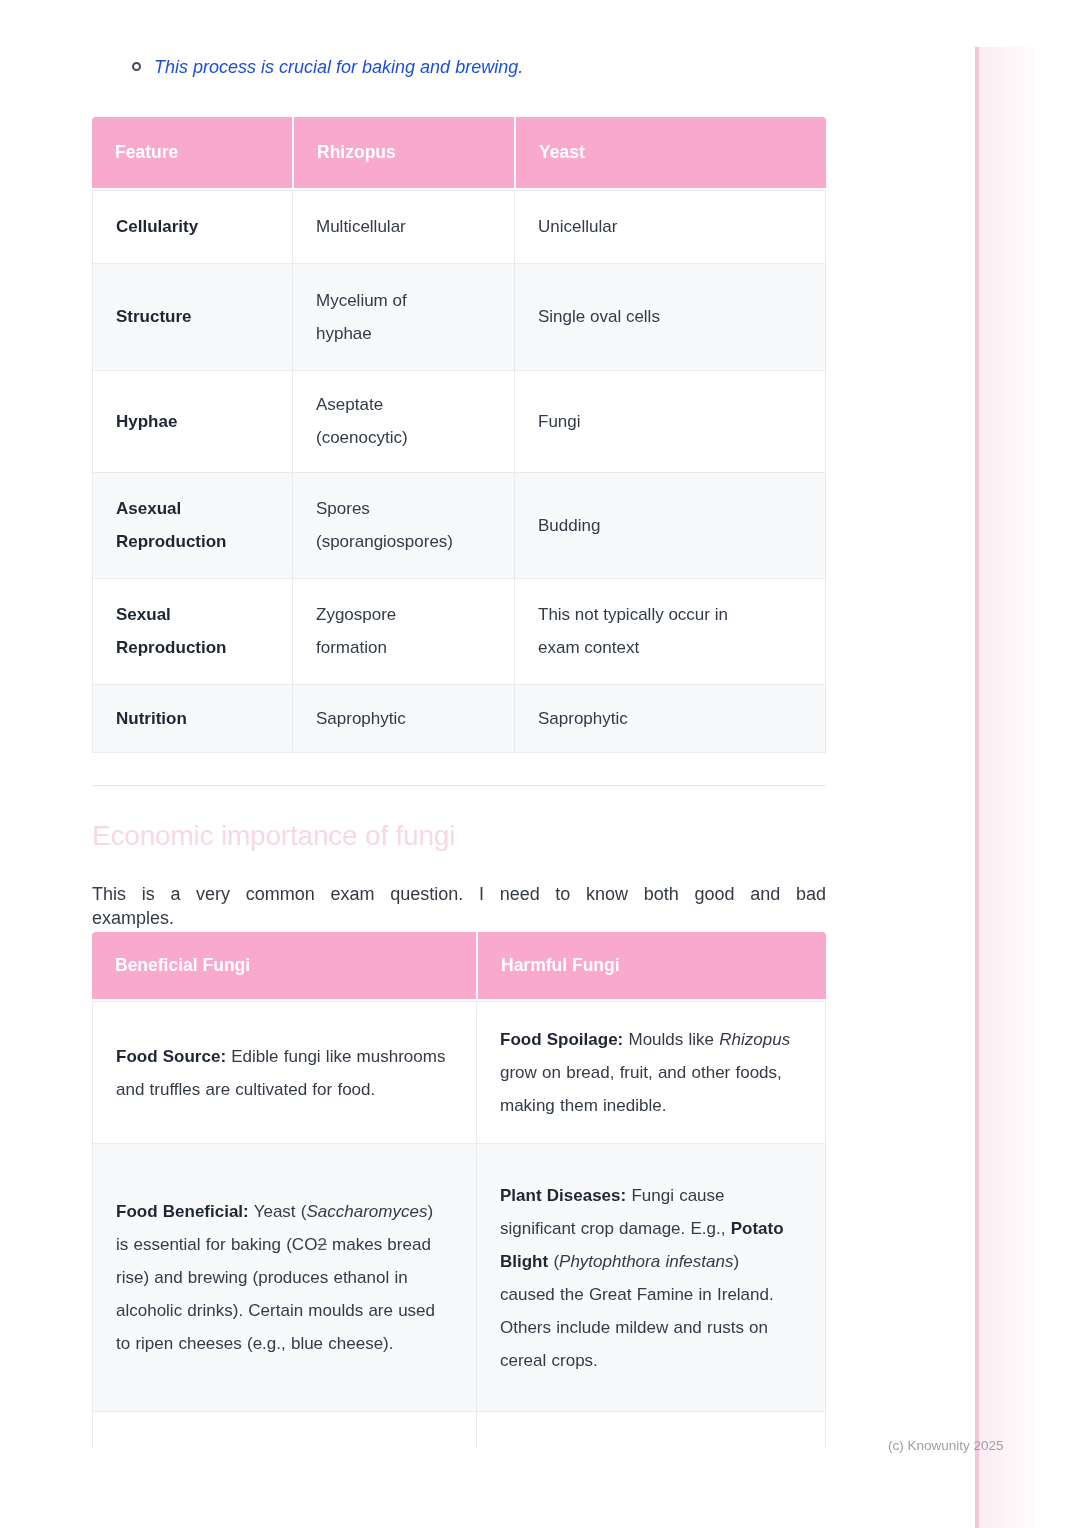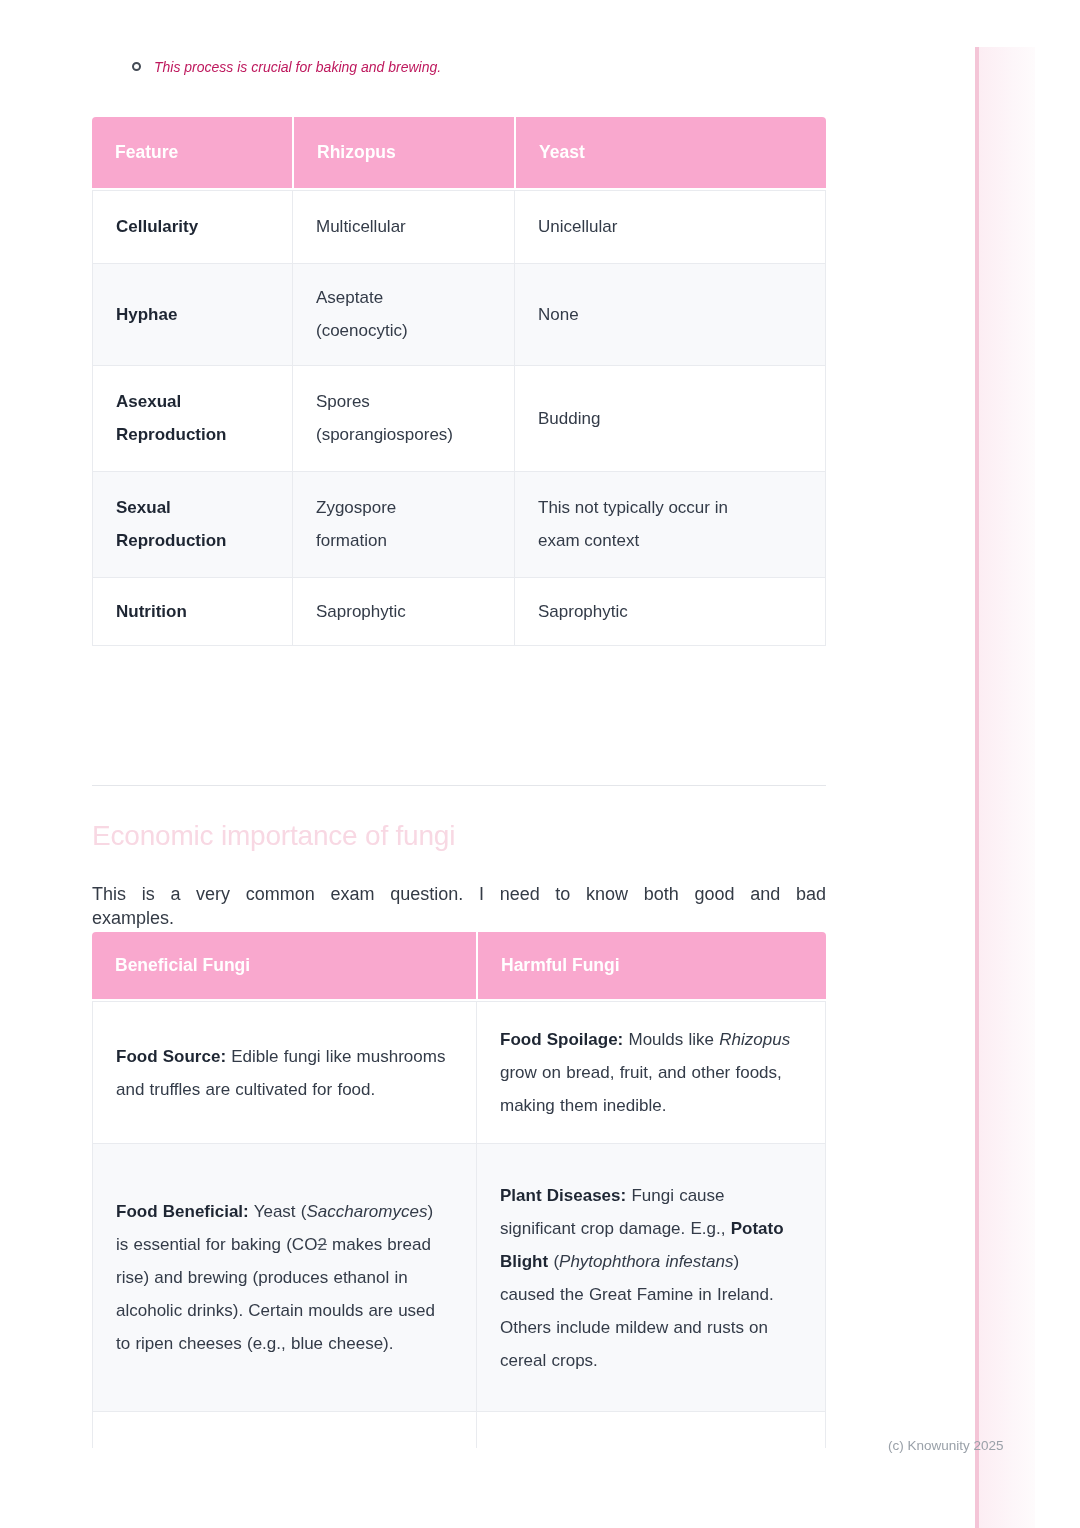--- a/index.html
+++ b/index.html
@@ -37,23 +37,23 @@
   .bullet-circle {
     flex: 0 0 auto;
     width: 9px; height: 9px;
     margin: 7px 13px 0 0;
     border: 2px solid #444b55;
     border-radius: 50%;
     background: transparent;
   }
   .bullet-text {
     font-style: italic;
-    font-size: 14px;
+    font-size: 18px;
     line-height: 24px;
-    color: #be185d;
+    color: #1d4ed8;
   }
   
   table {
     position: absolute;
     left: 92px;
     border-collapse: separate;
     border-spacing: 0;
     table-layout: fixed;
     width: 734px;
     font-size: 17px;
@@ -165,25 +165,31 @@
         <th>Rhizopus</th>
         <th>Yeast</th>
       </tr>
     </thead>
     <tbody>
       <tr class="r1">
         <td class="feat preline">Cellularity</td>
         <td class="preline">Multicellular</td>
         <td class="preline">Unicellular</td>
       </tr>
+      <tr class="r2">
+        <td class="feat preline">Structure</td>
+        <td class="preline">Mycelium of
+hyphae</td>
+        <td class="preline">Single oval cells</td>
+      </tr>
       <tr class="r3">
         <td class="feat preline">Hyphae</td>
         <td class="preline">Aseptate
 (coenocytic)</td>
-        <td class="preline">None</td>
+        <td class="preline">Fungi</td>
       </tr>
       <tr class="r4">
         <td class="feat preline">Asexual
 Reproduction</td>
         <td class="preline">Spores
 (sporangiospores)</td>
         <td class="preline">Budding</td>
       </tr>
       <tr class="r5">
         <td class="feat preline">Sexual

